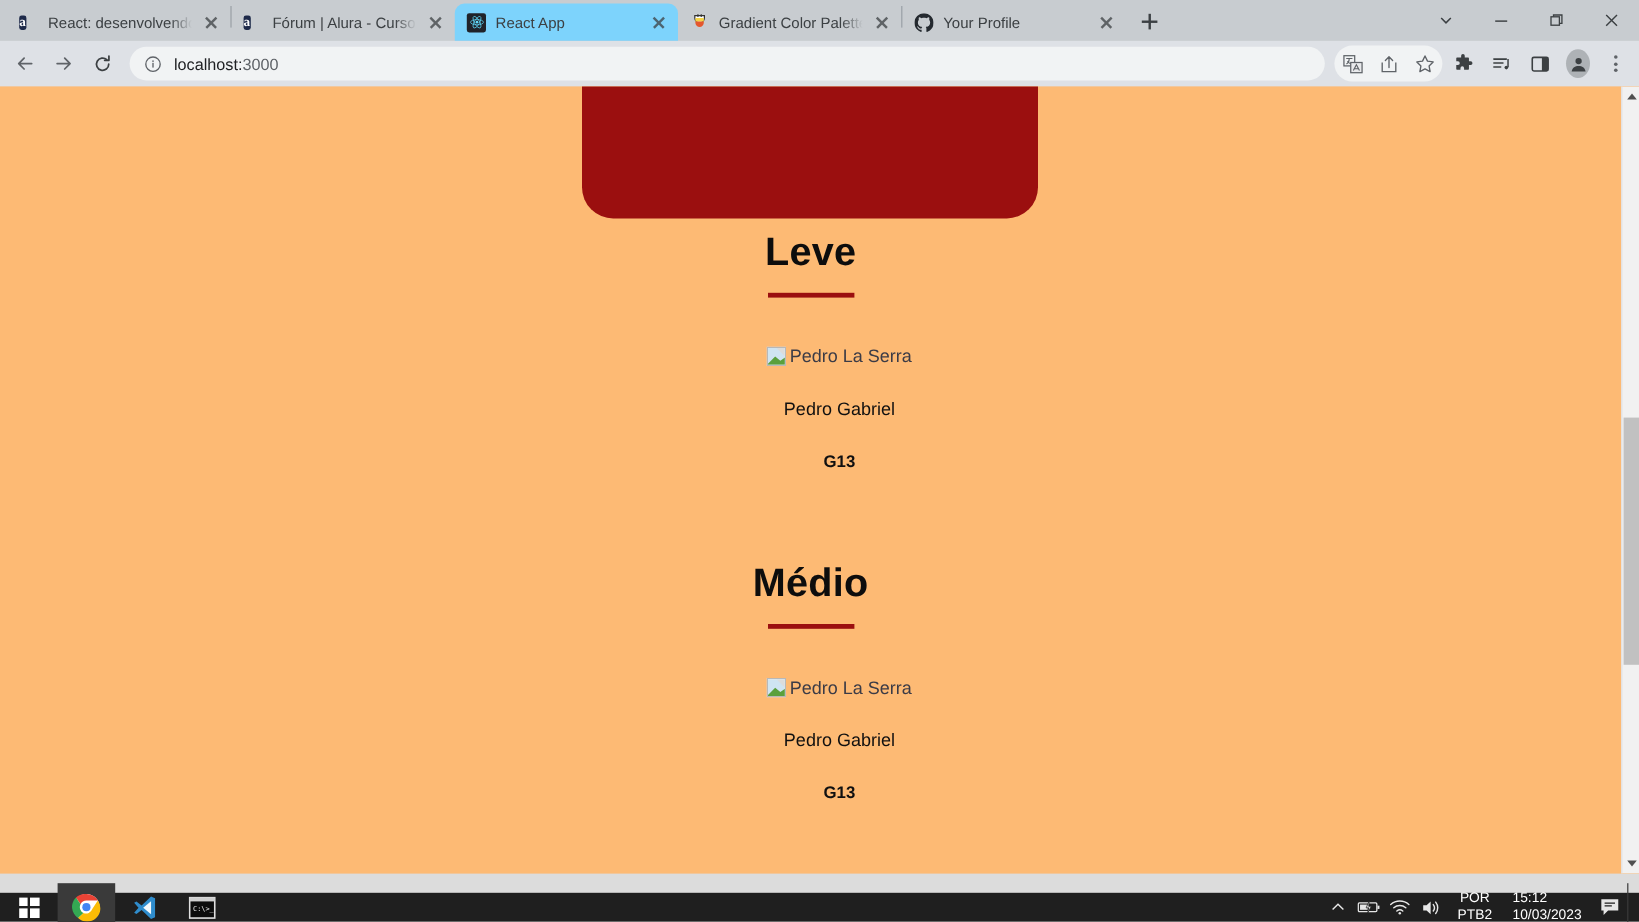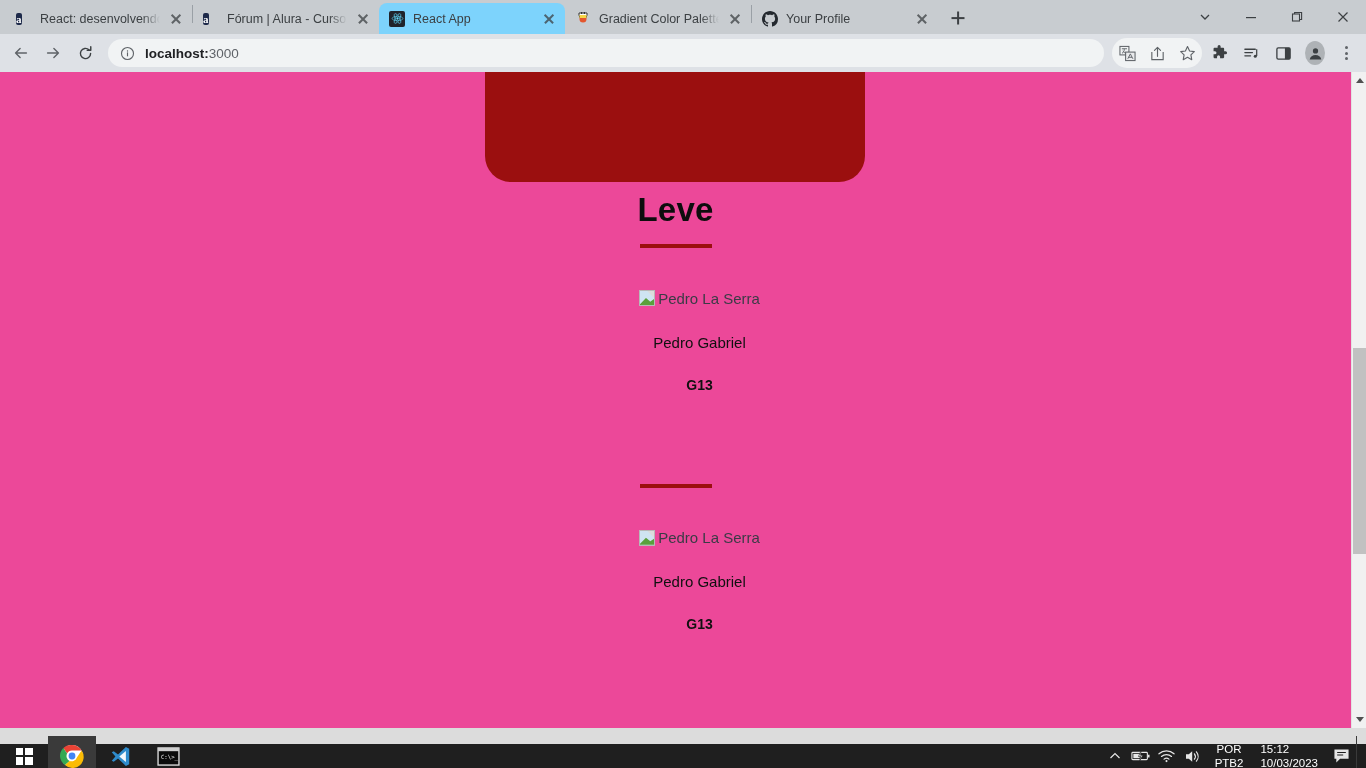--- a/index.html
+++ b/index.html
@@ -69,33 +69,33 @@
   .toolbar {
     height:38px; background:#dee1e6; display:flex; align-items:center;
     padding:0 6px; gap:2px; flex:0 0 38px;
   }
   .tbtn { width:30px;height:30px;border-radius:50%;display:flex;align-items:center;justify-content:center;cursor:default; }
   .omnibox {
     flex:1 1 auto; height:28px; background:#f1f3f4; border-radius:14px;
     display:flex; align-items:center; gap:10px; padding:0 12px; margin:0 6px;
     font-size:13.5px; color:#202124; cursor:text;
   }
-  .omnibox .url-host { color:#202124;font-weight:bold; }
+  .omnibox .url-host { color:#202124; }
   .omnibox .url-rest { color:#5f6368; }
   .right-icons { display:flex; align-items:center; gap:2px; }
   .pill { display:flex; align-items:center; background:#f1f3f4; border-radius:15px; height:30px; }
   .avatar-btn {
     width:24px;height:24px;border-radius:50%;background:#aeb2b6;
     display:flex;align-items:center;justify-content:center;margin:0 5px;
   }
   .kebab { width:28px;height:30px;display:flex;flex-direction:column;align-items:center;justify-content:center;gap:2.5px; }
   .kebab span { width:3px;height:3px;border-radius:50%;background:#5f6368;display:block; }
 
   
-  .viewport { flex:1 1 auto; background:#ec4899; position:relative; overflow:hidden; }
+  .viewport { flex:1 1 auto; background:#fdba74; position:relative; overflow:hidden; }
   .page { position:absolute; inset:0 15px 0 0; }
 
   .hero {
     position:absolute; left:485px; top:-60px; width:380px; height:170px;
     background:#9b0f0f; border-radius:26px;
   }
 
   .section { position:absolute; left:0; right:0; text-align:center; }
   .sec-title {
     font-size:33px; font-weight:bold; color:#0d0d0d; letter-spacing:.2px;
@@ -358,20 +358,21 @@
                 <span class="tear"></span>
             </span>
             <span>Pedro La Serra</span>
           </span>
           <div class="card-name">Pedro Gabriel</div>
           <div class="card-code">G13</div>
         </div>
       </div>
 
       <div class="section" style="top:396px">
+        <div class="sec-title">Médio</div>
         <div class="sec-rule"></div>
         <div class="card">
           <span class="broken-img">
             <span class="broken-glyph">
               <span class="sky"></span>
                 <span class="hill"></span>
                 <span class="tear"></span>
             </span>
             <span>Pedro La Serra</span>
           </span>

